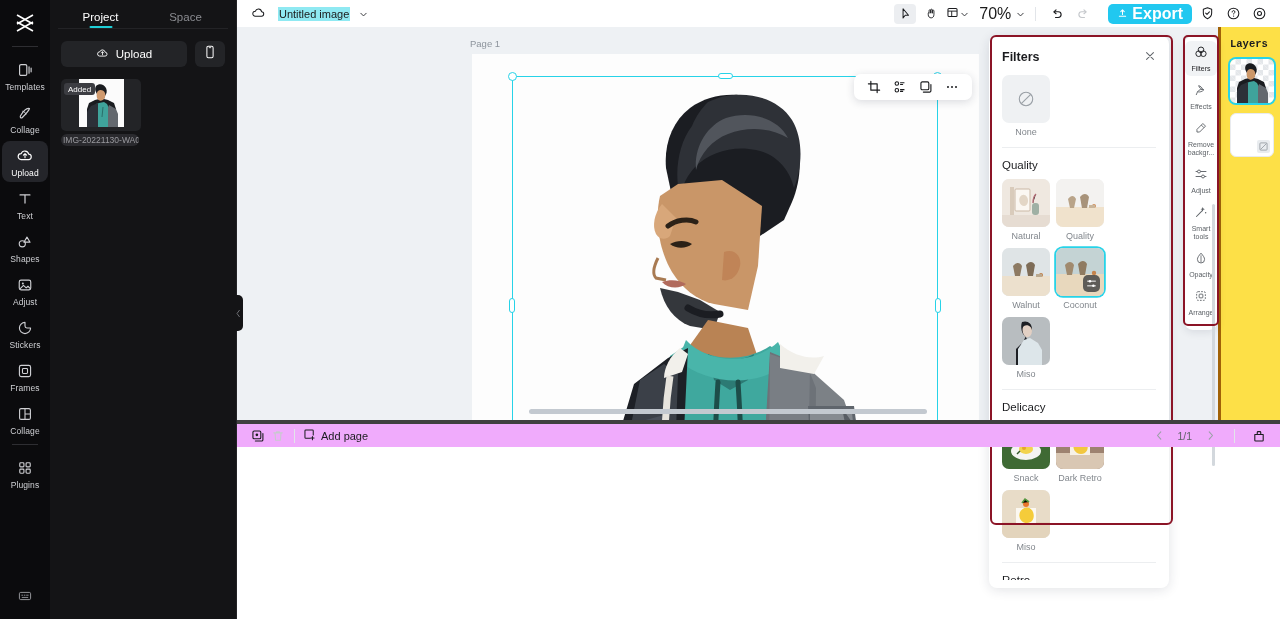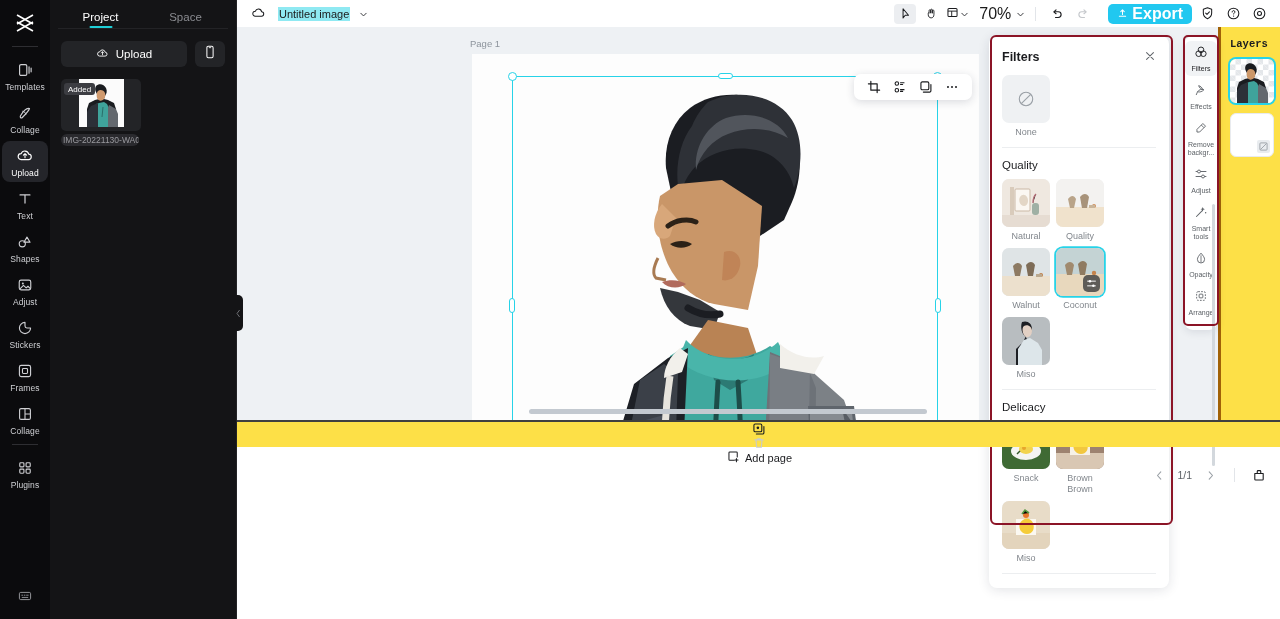--- a/index.html
+++ b/index.html
@@ -209,22 +209,22 @@
   .layer-item.selected { box-shadow: 0 0 0 2px #27d3e8; }
   .layer-blank { background: #fff; border: 1px solid #e9ebee; }
   .layer-corner {
     position: absolute; right: 3px; bottom: 3px; width: 13px; height: 13px;
     background: #e9ecef; border-radius: 2px; display: flex; align-items: center; justify-content: center;
   }
 
   
   .bottombar {
     position: absolute; left: 0; right: 0; bottom: 0; height: 27px;
-    background: #fde047; border-top: 2px solid #404040;
-    display: flex; align-items: center; padding: 0 11px; z-index: 15; flex-direction: column;
+    background: #f0abfc; border-top: 4px solid #404040;
+    display: flex; align-items: center; padding: 0 11px; z-index: 15;
   }
   .bb-btn { width: 20px; height: 20px; display: flex; align-items: center; justify-content: center; cursor: pointer; }
   .bb-addpage { display: flex; align-items: center; gap: 5px; font-size: 11px; color: #1b1c1f; cursor: pointer; margin-left: 2px; }
   .bb-right { margin-left: auto; display: flex; align-items: center; gap: 8px; }
   .page-count { font-size: 10.5px; color: #5c6166; }
 </style>
 </head>
 <body>
 
 <div class="app">
@@ -747,21 +747,21 @@
             <div class="fp-tile">
               <svg width="48" height="48" viewBox="0 0 48 48">
                   <rect width="48" height="48" fill="#9d8270"></rect>
                   <rect y="32" width="48" height="16" fill="#d9c7b3"></rect>
                   <path d="M14 18h20v16H14z" fill="#f6f1e7"></path>
                   <path d="M18 22c4-6 10-6 13 0 2 5 0 11-6 11s-9-6-7-11z" fill="#f2c73f"></path>
                   <circle cx="24" cy="14" r="3" fill="#e06a2a"></circle>
                   <path d="M20 13l3-4 4 3" stroke="#4f8d3a" stroke-width="1.6"></path>
                 </svg>
             </div>
-            <div class="fp-cap">Brown Brown</div>
+            <div class="fp-cap">Dark Retro</div>
           </div>
           <div class="fp-cell">
             <div class="fp-tile">
               <svg width="48" height="48" viewBox="0 0 48 48">
                   <rect width="48" height="48" fill="#e8dcc8"></rect>
                   <rect y="32" width="48" height="16" fill="#e3d4bc"></rect>
                   <path d="M14 18h20v16H14z" fill="#fbf8f1"></path>
                   <path d="M18 22c4-6 10-6 13 0 2 5 0 11-6 11s-9-6-7-11z" fill="#f5cc3a"></path>
                   <circle cx="24" cy="14" r="3" fill="#e8762c"></circle>
                   <path d="M20 13l3-4 4 3" stroke="#55973f" stroke-width="1.6"></path>

